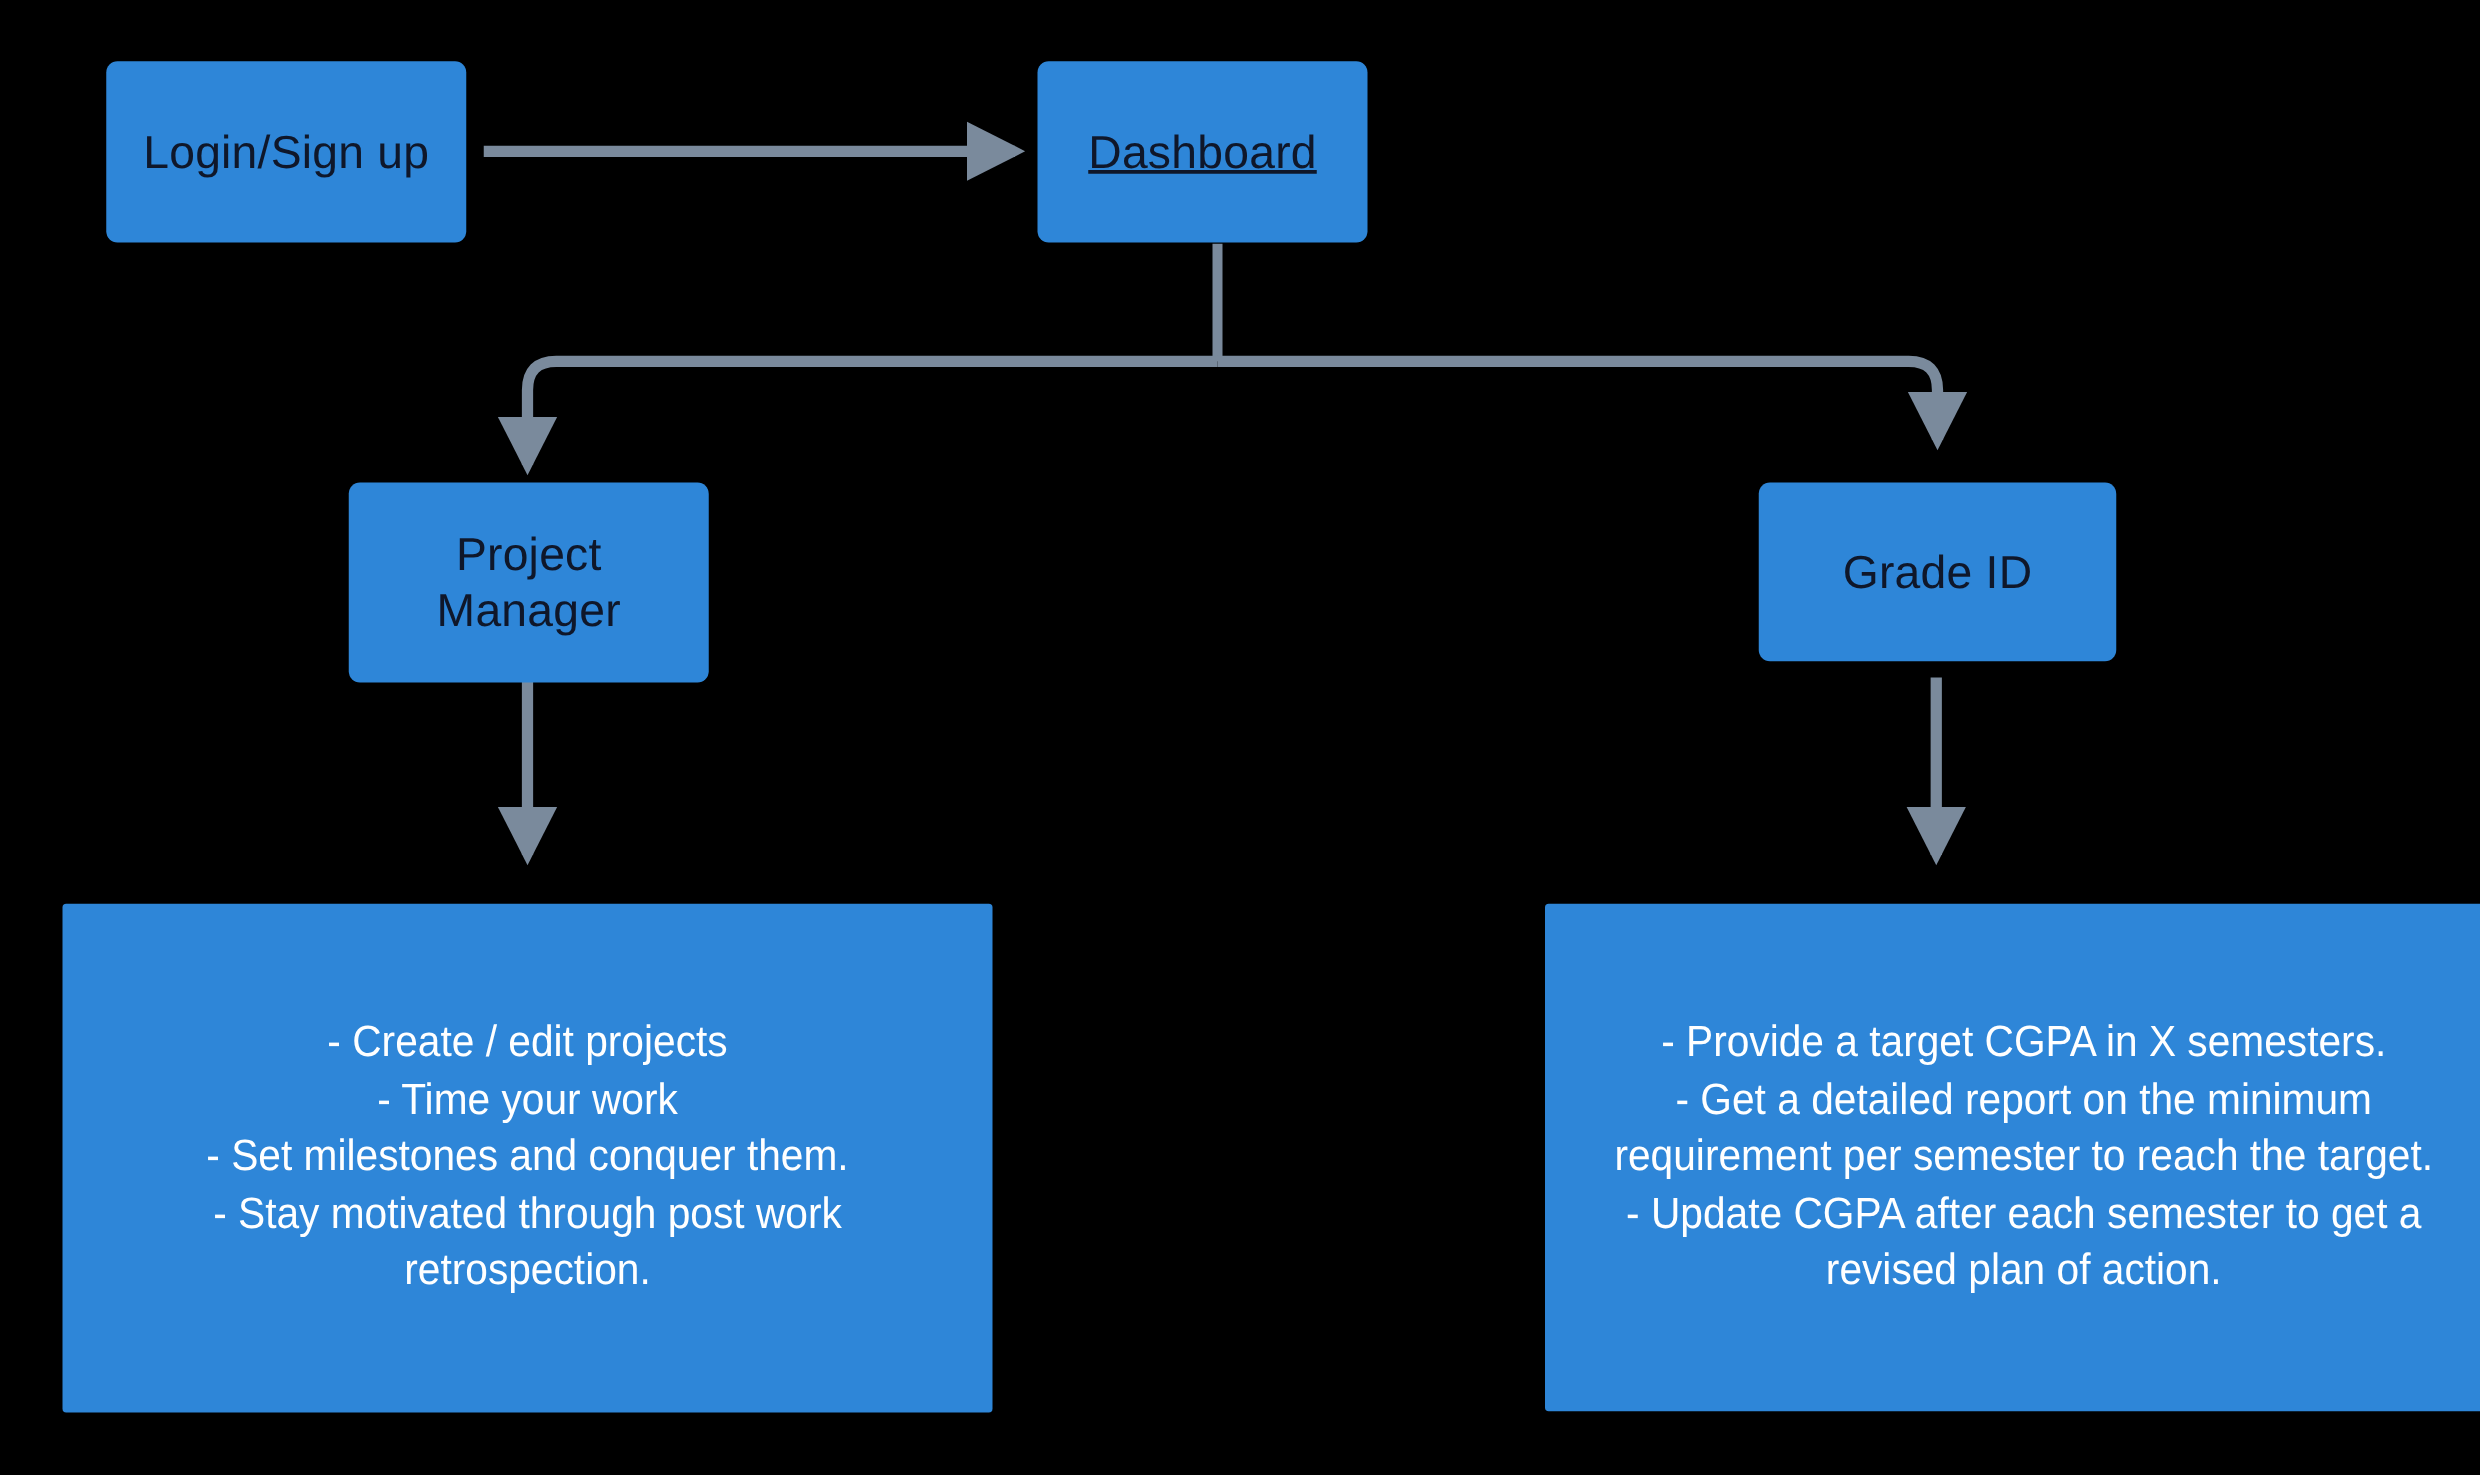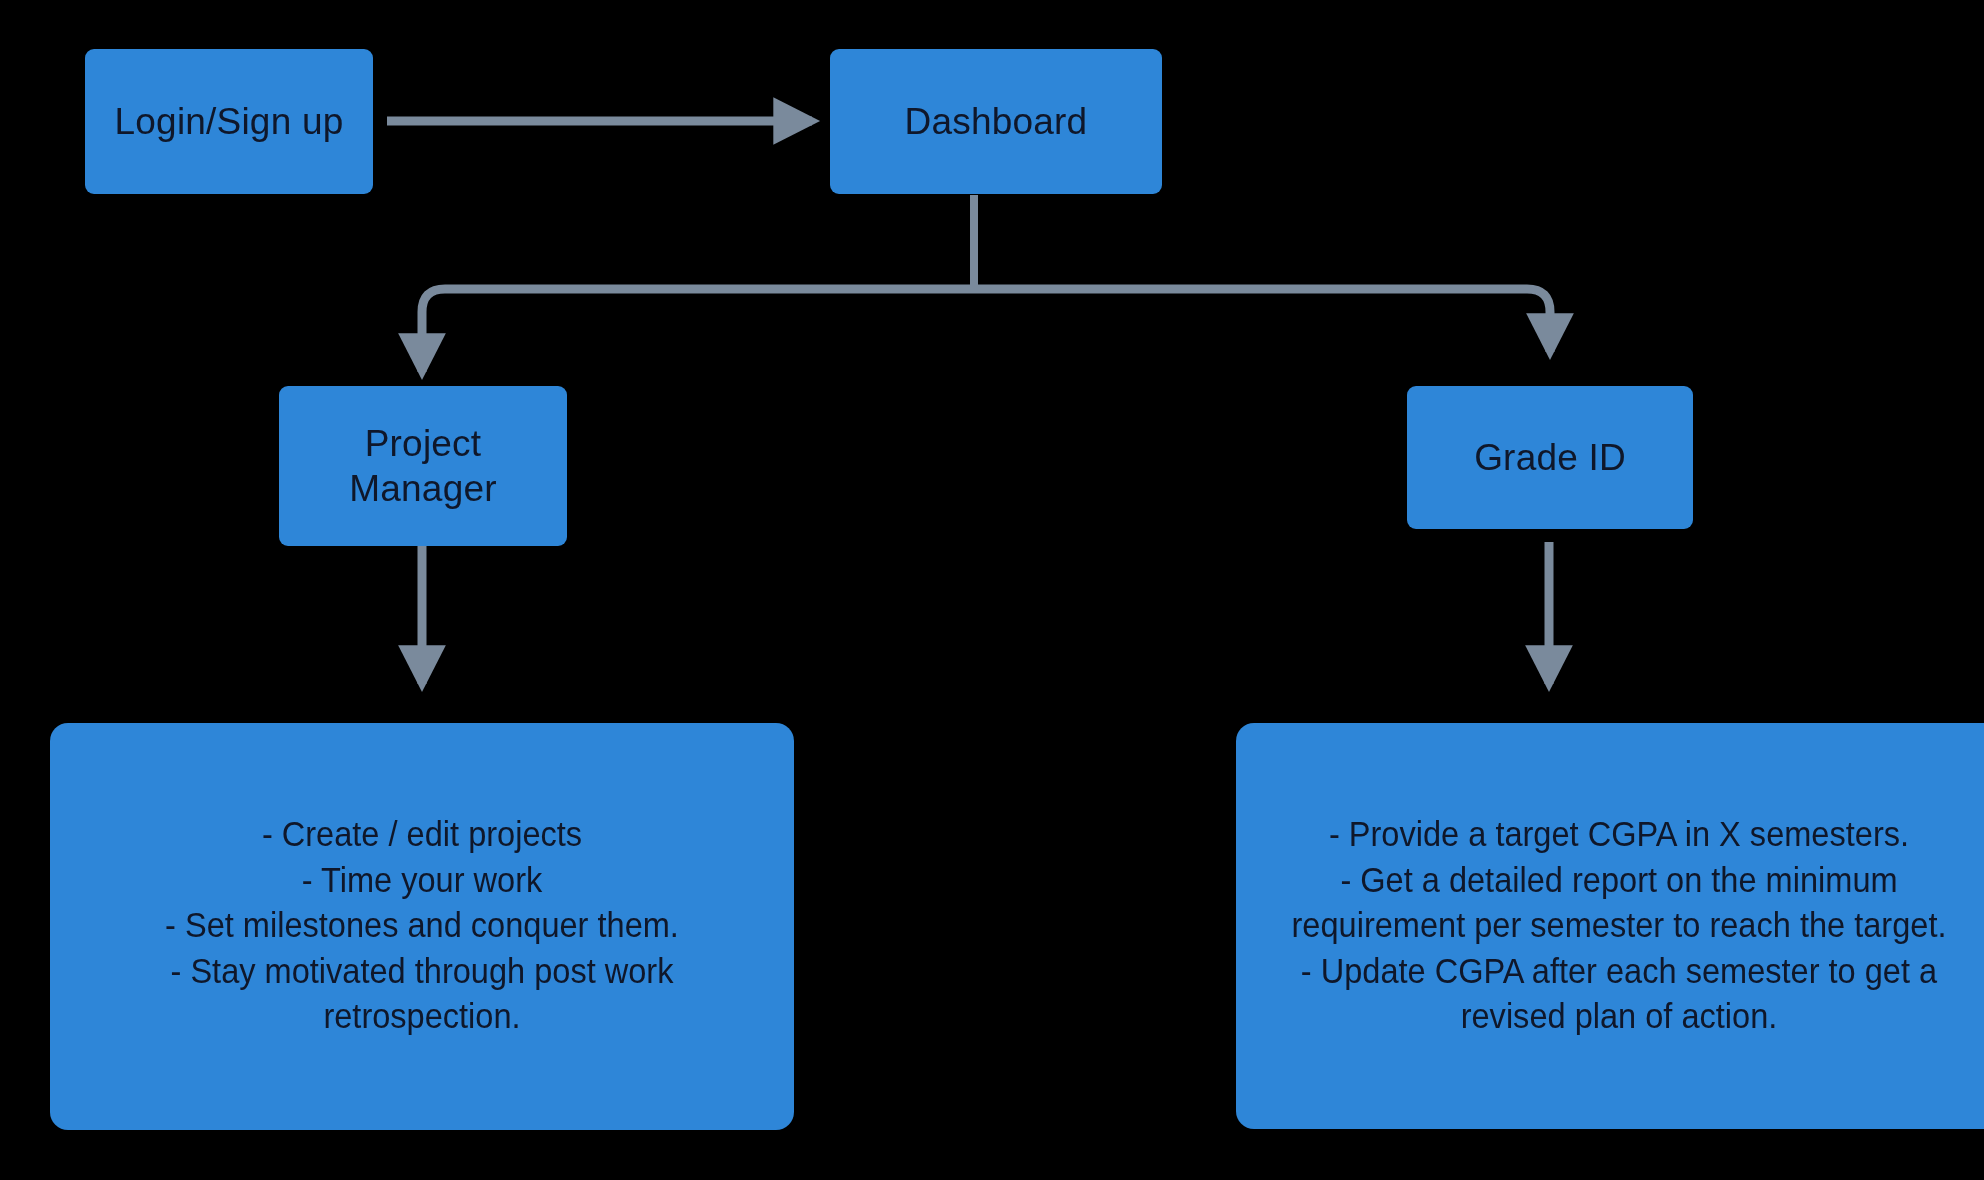--- a/index.html
+++ b/index.html
@@ -41,31 +41,31 @@
   .node-label {
     font-family: "Liberation Sans", sans-serif;
     font-size: 37px;
     font-weight: 400;
     line-height: 1.22;
     letter-spacing: 0.2px;
     white-space: pre-line;
   }
   
   #node-login  { left: 85px;   top: 49px;  width: 288px; height: 145px; }
-  #node-dashboard { left: 830px; top: 49px; width: 332px; height: 145px; }
+  #node-dashboard { left: 830px; top: 49px; width: 264px; height: 145px; text-decoration: underline; }
   #node-project-manager { left: 279px; top: 386px; width: 288px; height: 160px; }
   #node-grade-id { left: 1407px; top: 386px; width: 286px; height: 143px; }
 
   
   .detail-panel {
     position: absolute;
     box-sizing: border-box;
     background: #2e86d8;
-    border-radius: 18px;
-    color: #0f172a;
+    border-radius: 3px;
+    color: #ffffff;
     display: flex;
     align-items: flex-start;
     justify-content: flex-end;
     padding-top: 88px;
   }
   #panel-project-manager { left: 50px;  top: 723px; width: 744px; height: 407px; }
   #panel-grade-id        { left: 1236px; top: 723px; width: 766px; height: 406px; }
 
   .detail-list {
     list-style: none;

